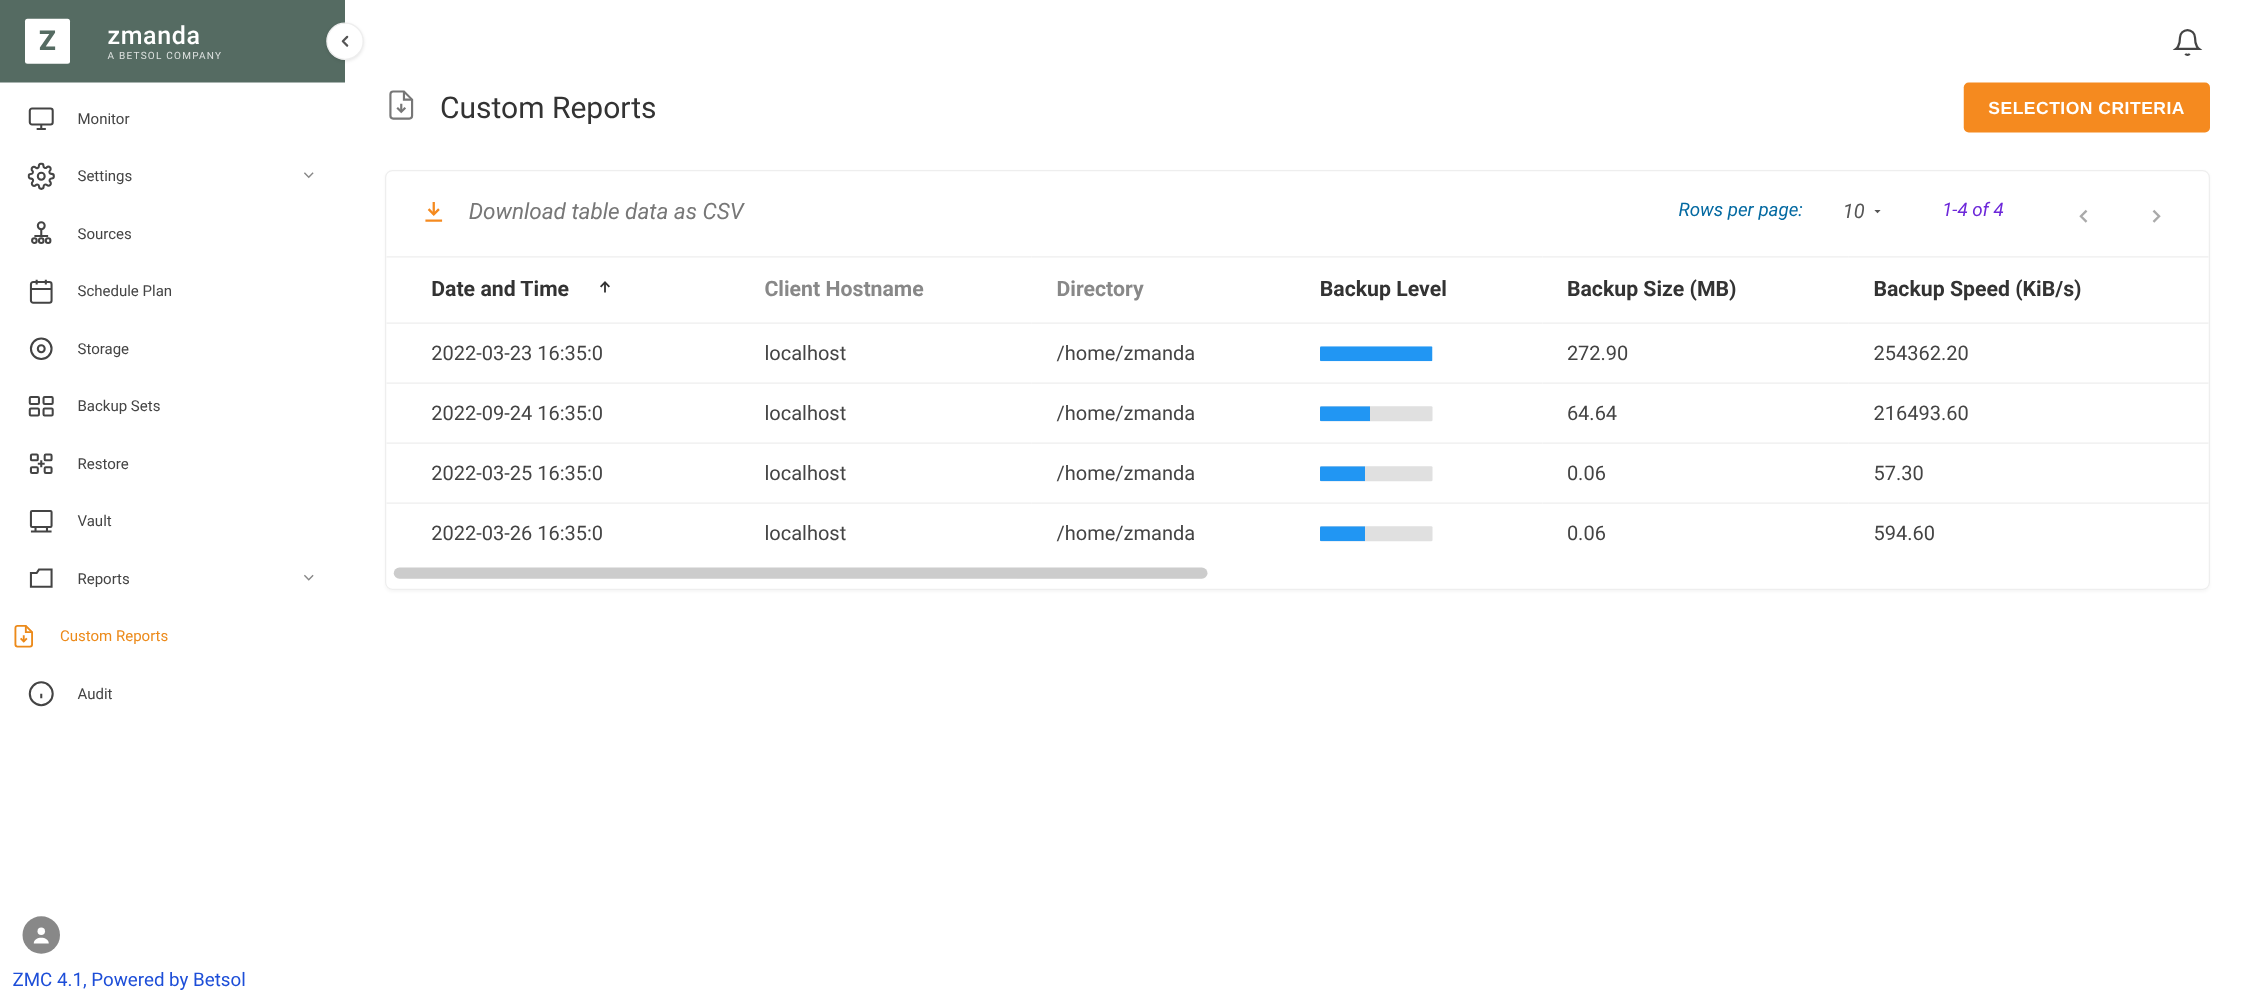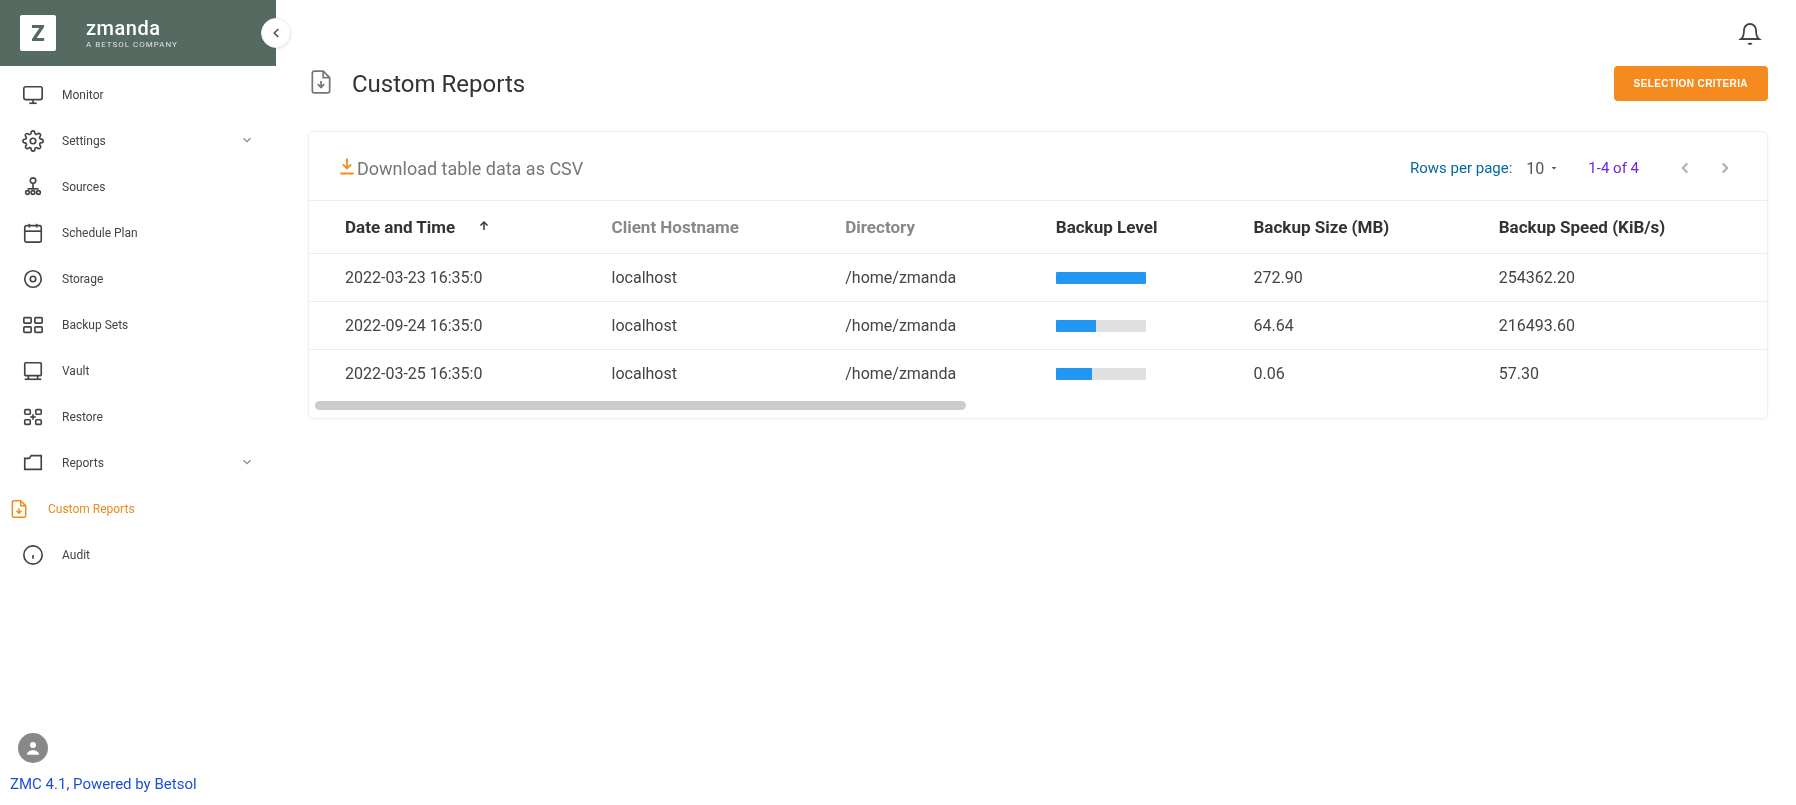--- a/index.html
+++ b/index.html
@@ -29,24 +29,24 @@
 
   
   .main { flex:1; padding:8px 28px 24px 32px; min-width:0; }
   .topbar { display:flex; justify-content:flex-end; padding:8px 0 4px; }
   .bell-btn { cursor:pointer; color:#444; padding:6px; }
 
   .page-header { display:flex; align-items:center; justify-content:space-between; margin-top:6px; margin-bottom:30px; }
   .page-title-wrap { display:flex; align-items:center; gap:18px; }
   .page-title-icon { color:#777; }
   .page-title { font-size:24px; font-weight:400; color:#333; }
-  .primary-btn { background:#f58a1f; color:#fff; border:none; padding:12px 20px; font-size:10px; font-weight:700; letter-spacing:0.4px; border-radius:4px; cursor:pointer; }
+  .primary-btn { background:#f58a1f; color:#fff; border:none; padding:12px 20px; font-size:14px; font-weight:700; letter-spacing:0.4px; border-radius:4px; cursor:pointer; }
 
   .card { border:1px solid #eee; border-radius:6px; box-shadow:0 1px 3px rgba(0,0,0,0.04); overflow:hidden; }
-  .card-toolbar { display:flex; align-items:center; padding:22px 28px 18px; color:#777; font-size:18px; }
+  .card-toolbar { display:flex; align-items:flex-start; padding:22px 28px 18px; gap:18px; color:#777; font-size:18px;font-style:italic; }
   .dl-icon { color:#f58a1f; }
   .dl-link { cursor:pointer; }
   .spacer { flex:1; }
   .rpp-label { font-size:15px; color:#0369a1; }
   .rpp-value { font-size:16px; color:#555; display:flex; align-items:center; gap:4px; cursor:pointer; margin-left:14px; margin-right:28px; }
   .range-text { font-size:15px; color:#6d28d9; margin-right:20px; }
   .pager-btn { width:28px; height:28px; display:flex; align-items:center; justify-content:center; color:#aaa; cursor:pointer; margin-left:12px; }
 
   table { width:100%; border-collapse:collapse; }
   thead th { text-align:left; font-size:17px; font-weight:700; color:#333; padding:16px 20px; border-top:1px solid #eee; border-bottom:1px solid #eee; vertical-align:top; }
@@ -148,40 +148,40 @@
               <rect x="14" y="4" width="8" height="6" rx="1"></rect>
               <rect x="2" y="14" width="8" height="6" rx="1"></rect>
               <rect x="14" y="14" width="8" height="6" rx="1"></rect>
             </svg>
         </span>
         <span>Backup Sets</span>
       </div>
       <div class="nav-item">
         <span class="nav-icon">
           <svg width="22" height="22" viewBox="0 0 24 24" fill="none" stroke="currentColor" stroke-width="1.8">
-              <rect x="3" y="3" width="18" height="14" rx="1"></rect>
-              <line x1="3" y1="21" x2="21" y2="21"></line>
-              <line x1="7" y1="17" x2="7" y2="21"></line>
-              <line x1="17" y1="17" x2="17" y2="21"></line>
-            </svg>
-        </span>
-        <span>Vault</span>
-      </div>
-      <div class="nav-item">
-        <span class="nav-icon">
-          <svg width="22" height="22" viewBox="0 0 24 24" fill="none" stroke="currentColor" stroke-width="1.8">
               <rect x="3" y="4" width="6" height="5" rx="1"></rect>
               <rect x="15" y="4" width="6" height="5" rx="1"></rect>
               <rect x="3" y="15" width="6" height="5" rx="1"></rect>
               <rect x="15" y="15" width="6" height="5" rx="1"></rect>
               <path d="M12 9v6"></path>
               <path d="M9 12h6"></path>
             </svg>
         </span>
         <span>Restore</span>
+      </div>
+      <div class="nav-item">
+        <span class="nav-icon">
+          <svg width="22" height="22" viewBox="0 0 24 24" fill="none" stroke="currentColor" stroke-width="1.8">
+              <rect x="3" y="3" width="18" height="14" rx="1"></rect>
+              <line x1="3" y1="21" x2="21" y2="21"></line>
+              <line x1="7" y1="17" x2="7" y2="21"></line>
+              <line x1="17" y1="17" x2="17" y2="21"></line>
+            </svg>
+        </span>
+        <span>Vault</span>
       </div>
       <div class="nav-item">
         <span class="nav-icon">
           <svg width="22" height="22" viewBox="0 0 24 24" fill="none" stroke="currentColor" stroke-width="1.8">
               <path d="M3 7h5l2-3h11v15H3z"></path>
             </svg>
         </span>
         <span>Reports</span>
         <span class="chev">
           <svg width="14" height="14" viewBox="0 0 24 24" fill="none" stroke="currentColor" stroke-width="2">
@@ -328,20 +328,32 @@
               <td>localhost</td>
               <td>/home/zmanda</td>
               <td>
                 <div class="level-bar">
                   <div class="level-fill" style="width:40%"></div>
                 </div>
               </td>
               <td>0.06</td>
               <td>57.30</td>
             </tr>
+            <tr>
+              <td style="padding-left:36px">2022-03-26 16:35:0</td>
+              <td>localhost</td>
+              <td>/home/zmanda</td>
+              <td>
+                <div class="level-bar">
+                  <div class="level-fill" style="width:40%"></div>
+                </div>
+              </td>
+              <td>0.06</td>
+              <td>594.60</td>
+            </tr>
           </tbody>
       </table>
 
       <div class="hscroll">
         <div class="hscroll-track">
             <div class="hscroll-thumb"></div>
           </div>
       </div>
     </div>
   </main>

